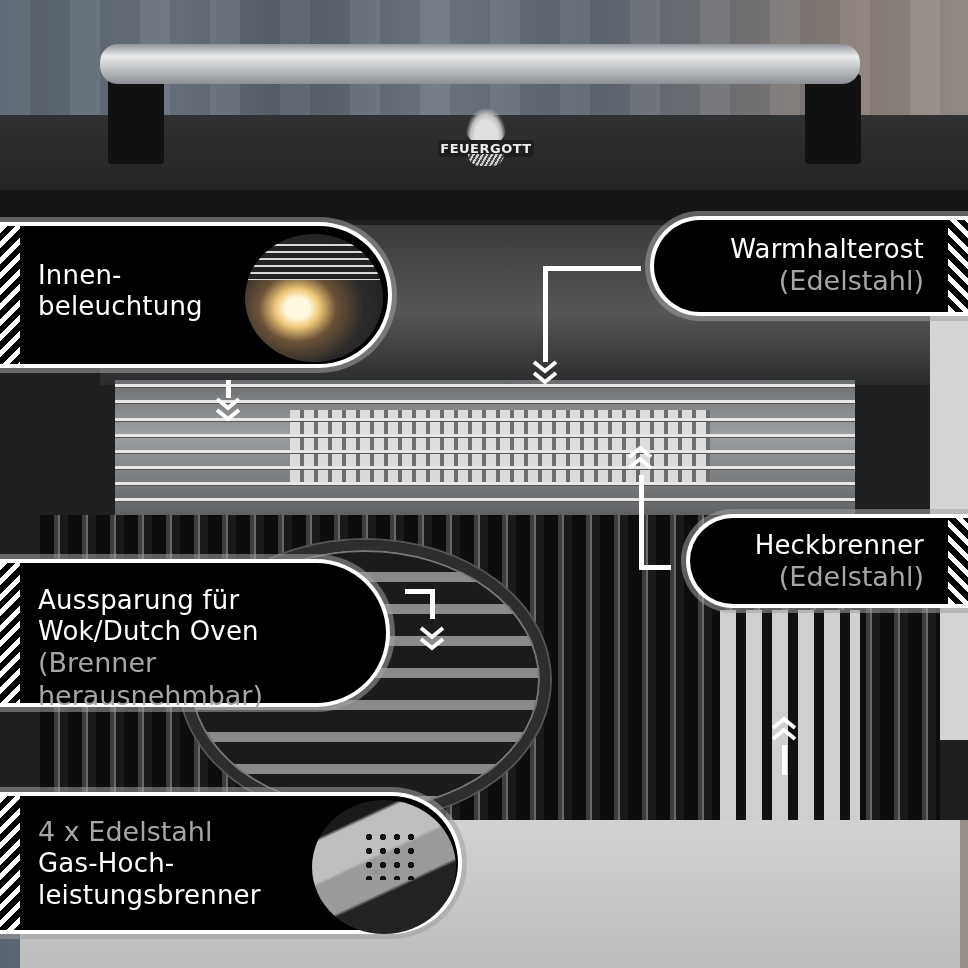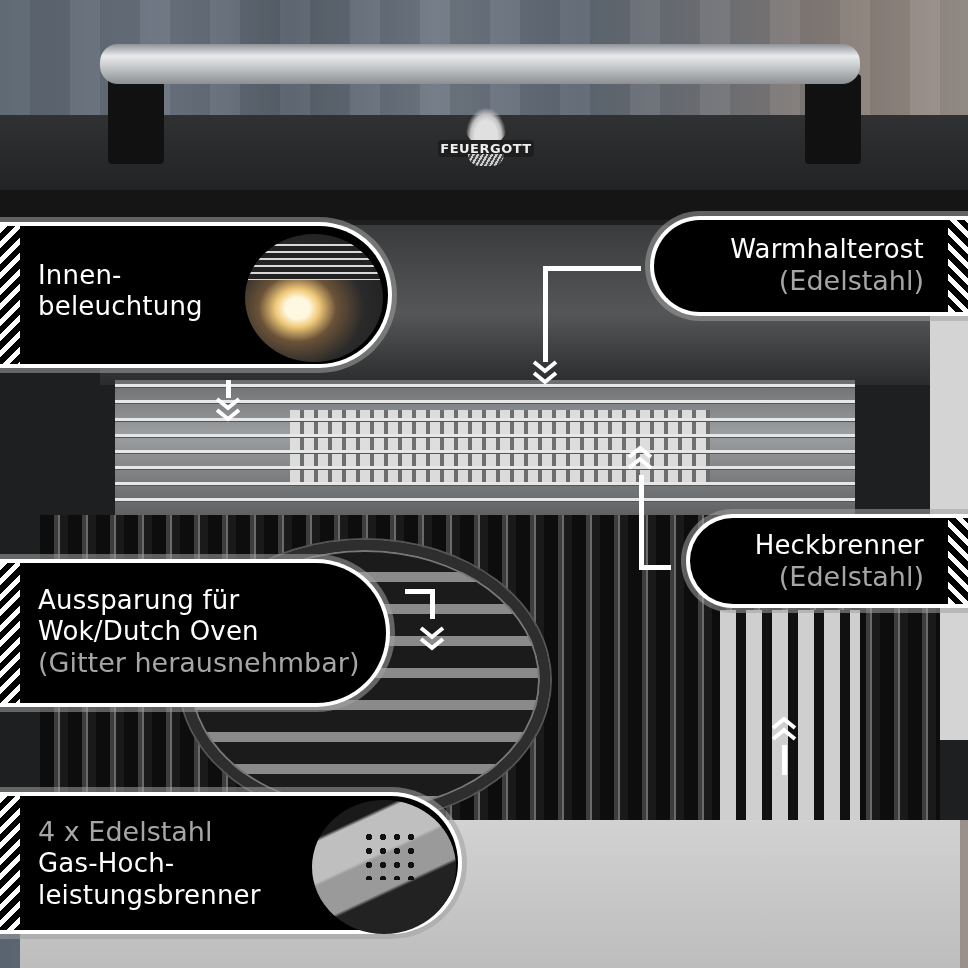--- a/index.html
+++ b/index.html
@@ -216,21 +216,21 @@
       <div class="t-main">Warmhalterost</div>
       <div class="t-sub">(Edelstahl)</div>
     </div>
   </div>
 
   <div class="callout left" id="c-wok">
     <div class="hatch"></div>
     <div class="ct">
       <div class="t-main">Aussparung für</div>
       <div class="t-main">Wok/Dutch Oven</div>
-      <div class="t-sub">(Gitter herausnehmbar)</div>
+      <div class="t-sub">(Brenner herausnehmbar)</div>
     </div>
   </div>
 
   <div class="callout right" id="c-rear">
     <div class="hatch"></div>
     <div class="ct right-text">
       <div class="t-main">Heckbrenner</div>
       <div class="t-sub">(Edelstahl)</div>
     </div>
   </div>

